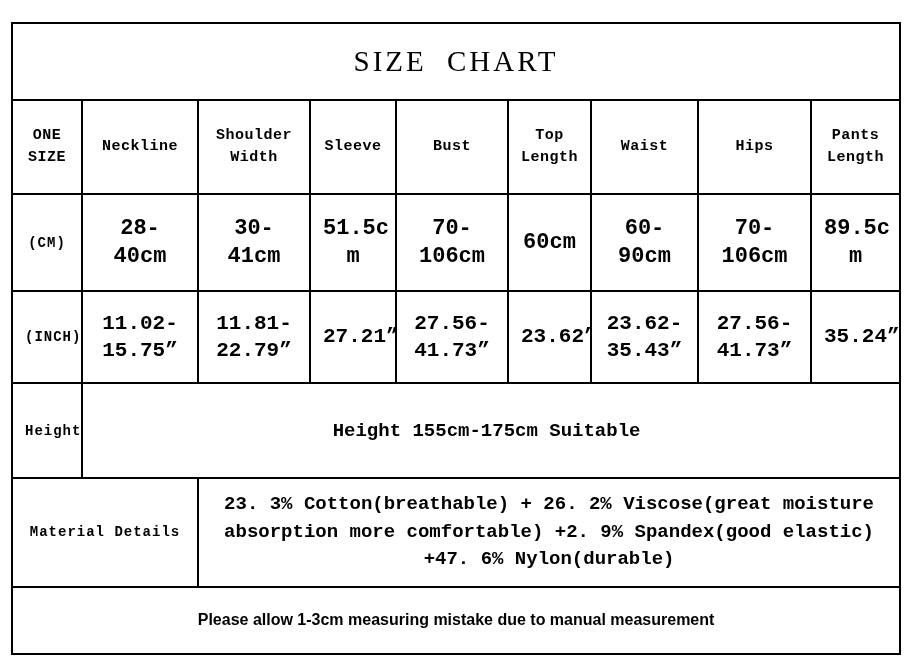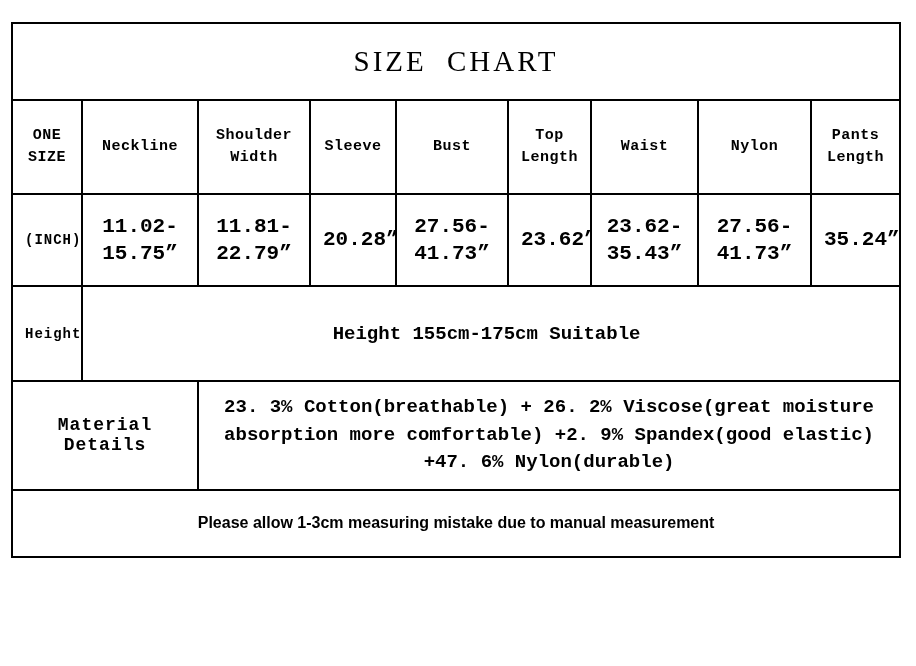--- a/index.html
+++ b/index.html
@@ -65,21 +65,21 @@
     letter-spacing: 1px;
   }
   .height-value {
     font-weight: 700;
     font-size: 19px;
     text-align: center;
     padding-left: 3px;
   }
   .mat-label {
     font-weight: 700;
-    font-size: 18px;
+    font-size: 14px;
     letter-spacing: 1px;
     border-radius: 30px;
   }
   .mat-value {
     font-weight: 700;
     font-size: 19px;
     line-height: 1.45;
   }
   .note-cell {
     font-family: Liberation Sans, sans-serif;
@@ -112,33 +112,49 @@
     <th class="hdr">ONE
 SIZE</th>
     <th class="hdr">Neckline</th>
     <th class="hdr">Shoulder
 Width</th>
     <th class="hdr">Sleeve</th>
     <th class="hdr">Bust</th>
     <th class="hdr">Top
 Length</th>
     <th class="hdr">Waist</th>
-    <th class="hdr">Nylon</th>
+    <th class="hdr">Hips</th>
     <th class="hdr">Pants
 Length</th>
   </tr>
 
+  <tr style="height:97px">
+    <td class="unit-label">(CM)</td>
+    <td class="cm-val">28- 40cm</td>
+    <td class="cm-val">30- 41cm</td>
+    <td class="cm-val">51.5c
+m</td>
+    <td class="cm-val">70-
+106cm</td>
+    <td class="cm-val">60cm</td>
+    <td class="cm-val">60-
+90cm</td>
+    <td class="cm-val">70-
+106cm</td>
+    <td class="cm-val">89.5c
+m</td>
+  </tr>
 
   <tr style="height:92px">
     <td class="unit-label">(INCH)</td>
     <td class="inch-val">11.02-
 15.75”</td>
     <td class="inch-val">11.81-
 22.79”</td>
-    <td class="inch-val">20.28”</td>
+    <td class="inch-val">27.21”</td>
     <td class="inch-val">27.56-
 41.73”</td>
     <td class="inch-val">23.62”</td>
     <td class="inch-val">23.62-
 35.43”</td>
     <td class="inch-val">27.56-
 41.73”</td>
     <td class="inch-val">35.24”</td>
   </tr>
 

